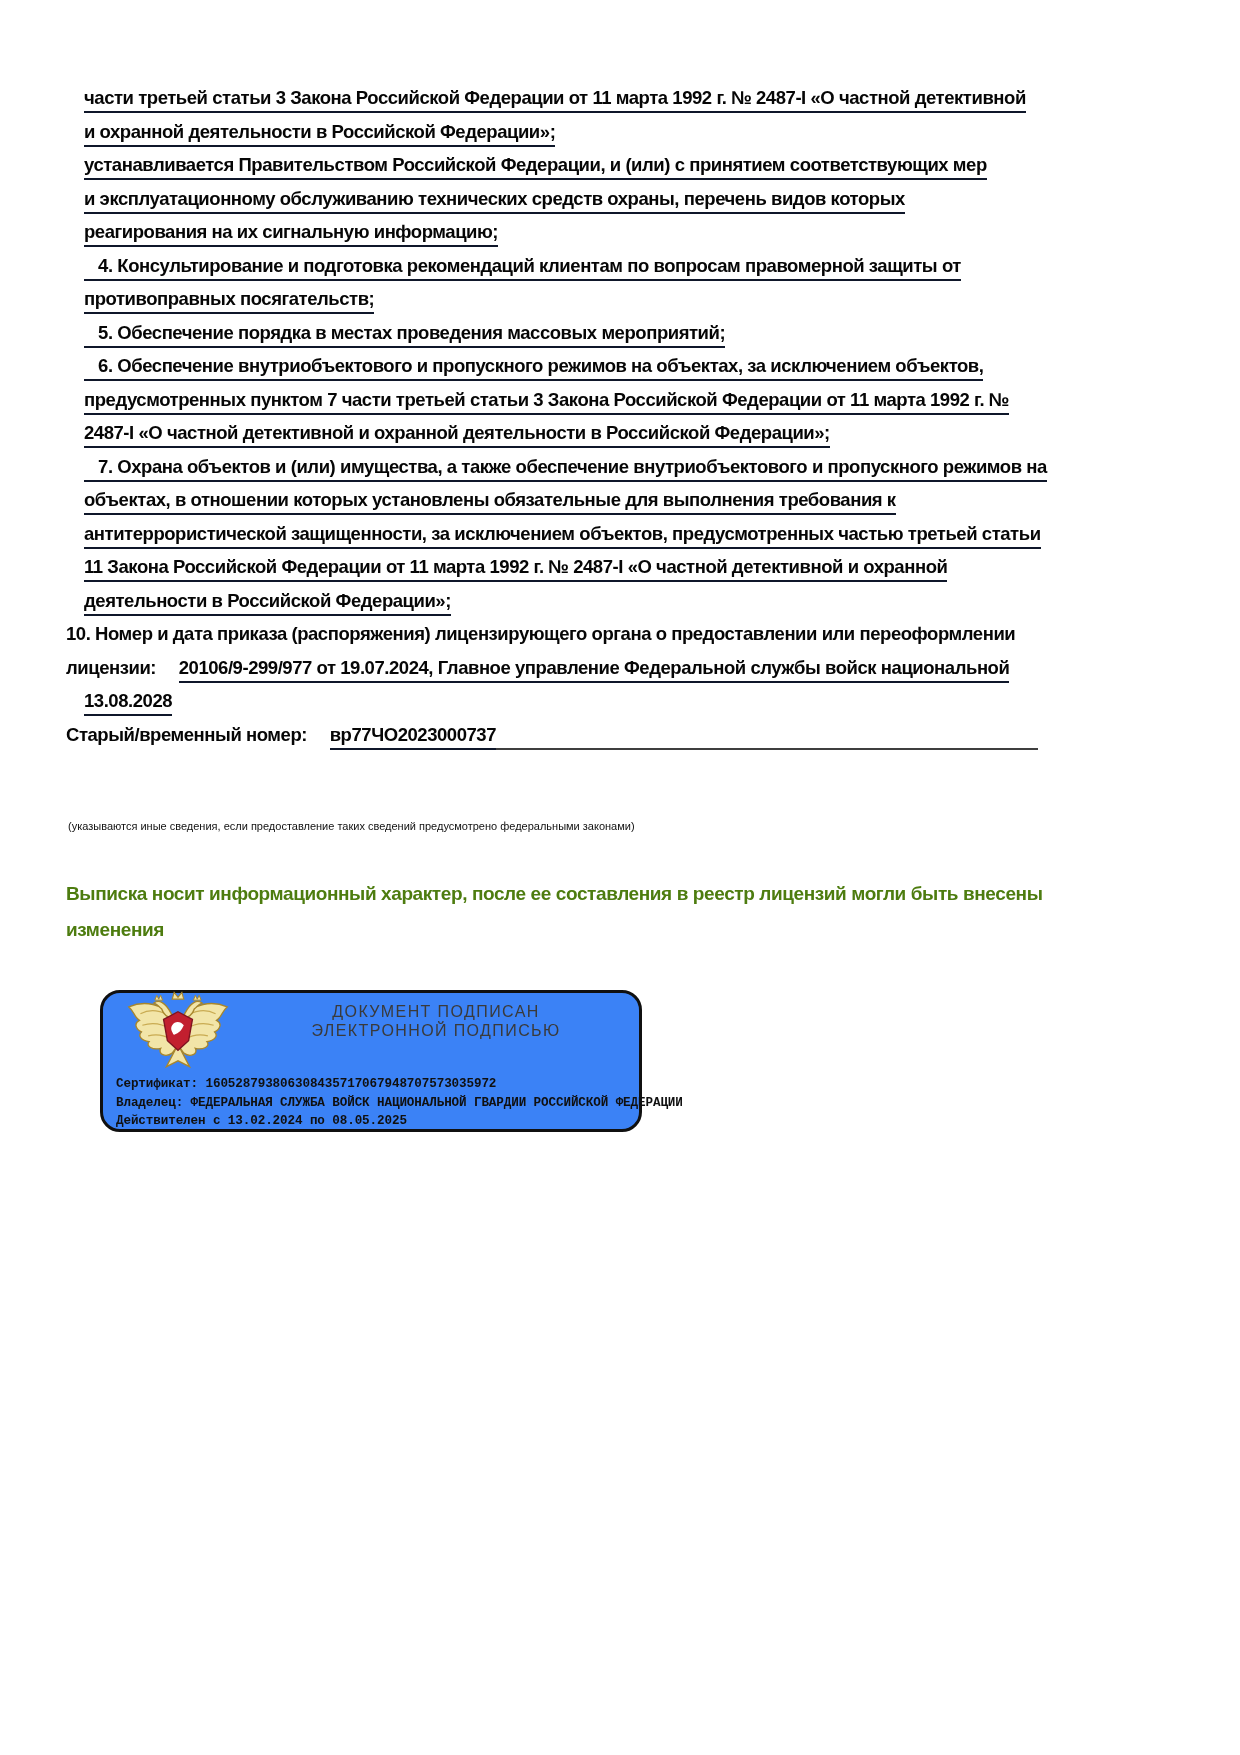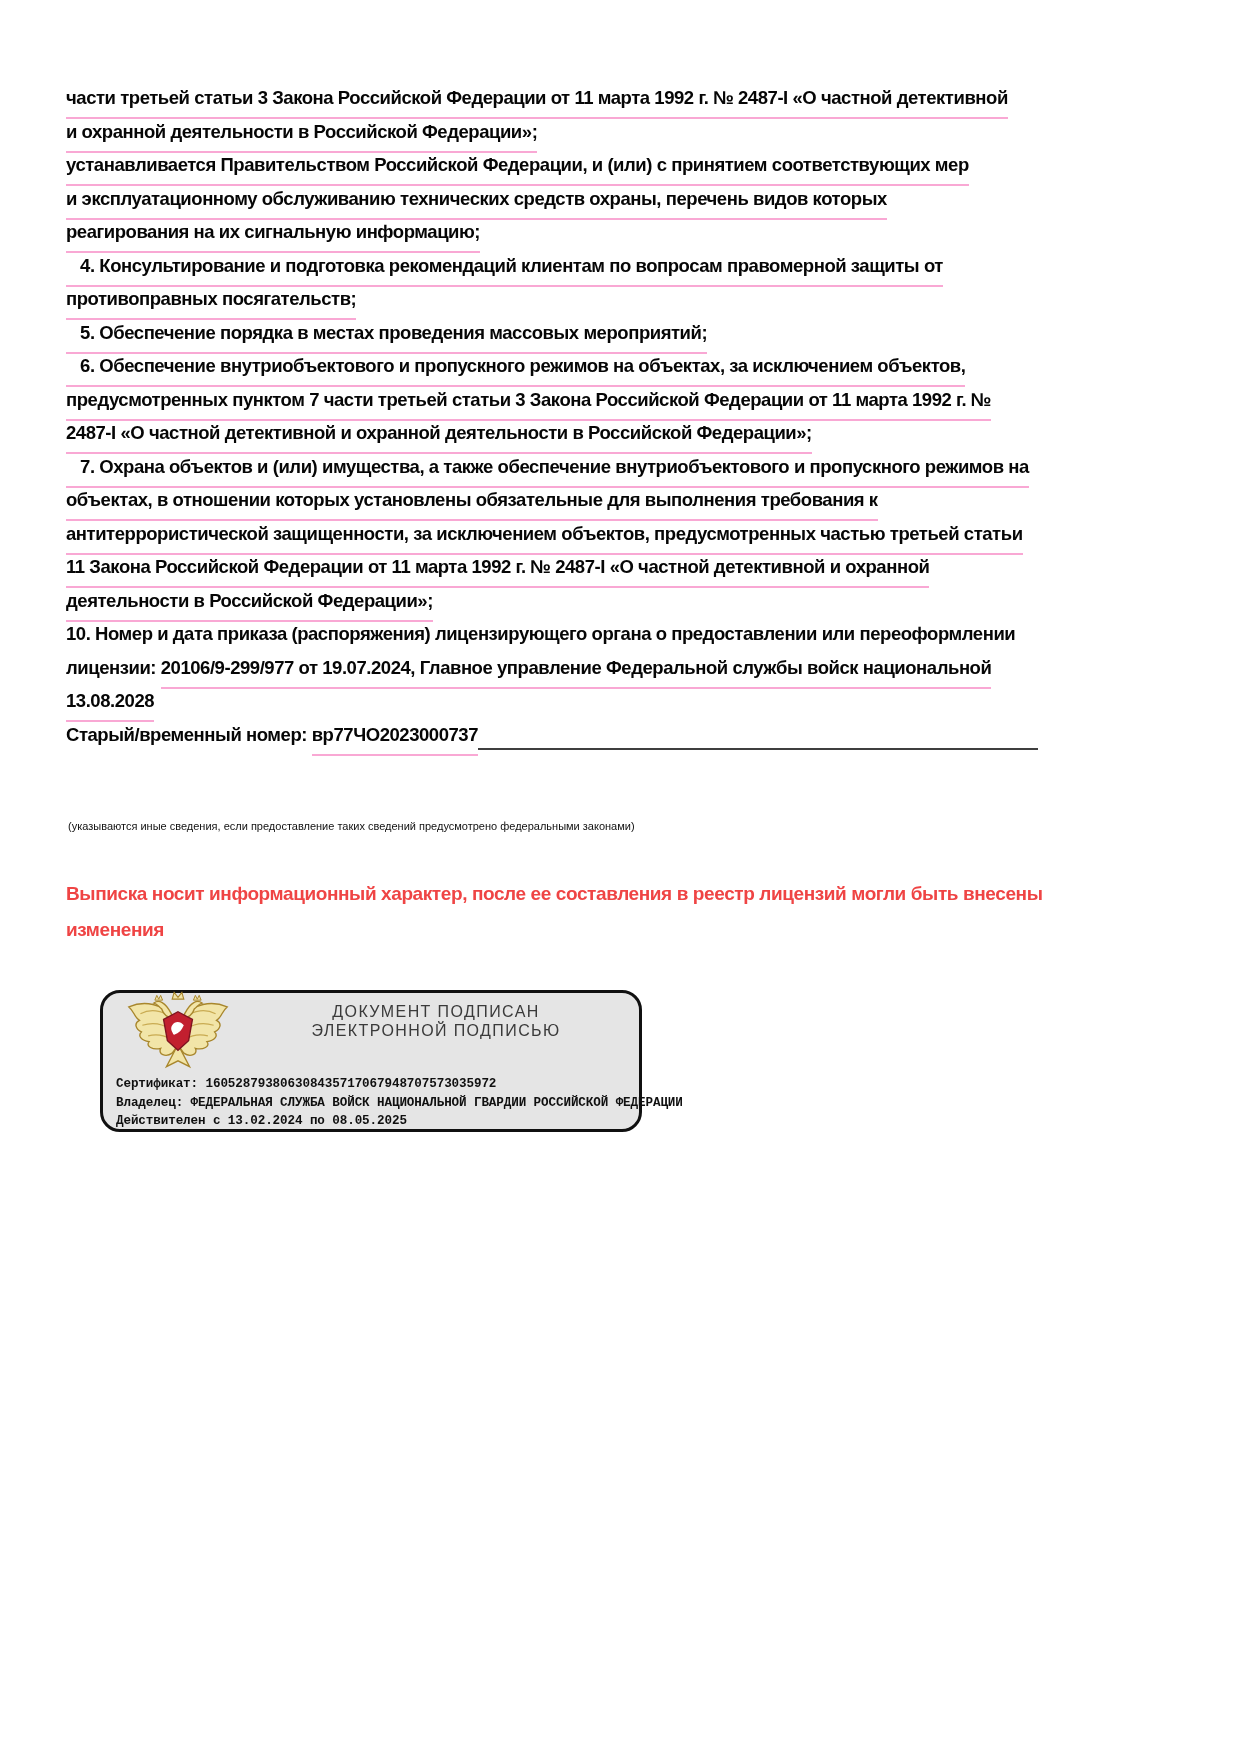--- a/index.html
+++ b/index.html
@@ -10,35 +10,35 @@
   }
   .doc{
     position:absolute;left:66px;top:85px;width:972px;
   }
   .line{
     display:flex;height:33.5px;align-items:flex-start;
     font-size:18.5px;font-weight:700;letter-spacing:-0.45px;
     white-space:pre;color:#060606;
   }
   .line span{display:inline-block;line-height:25px;}
-  .line span.u{border-bottom:2px solid #f9a8d4;padding-bottom:7px;}
+  .line span.u{border-bottom:2px solid #0f172a;padding-bottom:1px;margin-left:18px;}
   .line span.fill-rule{flex:1 1 auto;border-bottom:2.5px solid #3f3f3f;height:26px;}
   .fine-print{
     position:absolute;left:68px;top:820px;width:960px;
     font-size:11px;font-weight:400;letter-spacing:0px;color:#111;
     white-space:nowrap;
   }
   .note{
     position:absolute;left:66px;top:876px;width:980px;
     font-size:19px;font-weight:700;letter-spacing:-0.4px;line-height:36px;
-    color:#ef4444;white-space:nowrap;
+    color:#4d7c0f;white-space:nowrap;
   }
   .stamp{
     position:absolute;left:100px;top:990px;width:542px;height:142px;
-    border:3px solid #101010;border-radius:20px;background:#e5e5e5;
+    border:3px solid #101010;border-radius:20px;background:#3b82f6;
     box-sizing:border-box;
   }
   .stamp-emblem{
     position:absolute;left:22px;top:-3px;width:106px;height:82px;
   }
   .stamp-title{
     position:absolute;left:138px;right:8px;top:9px;
     text-align:center;font-size:16px;font-weight:400;letter-spacing:1.4px;
     line-height:19px;color:#3a3a3a;white-space:nowrap;
   }

